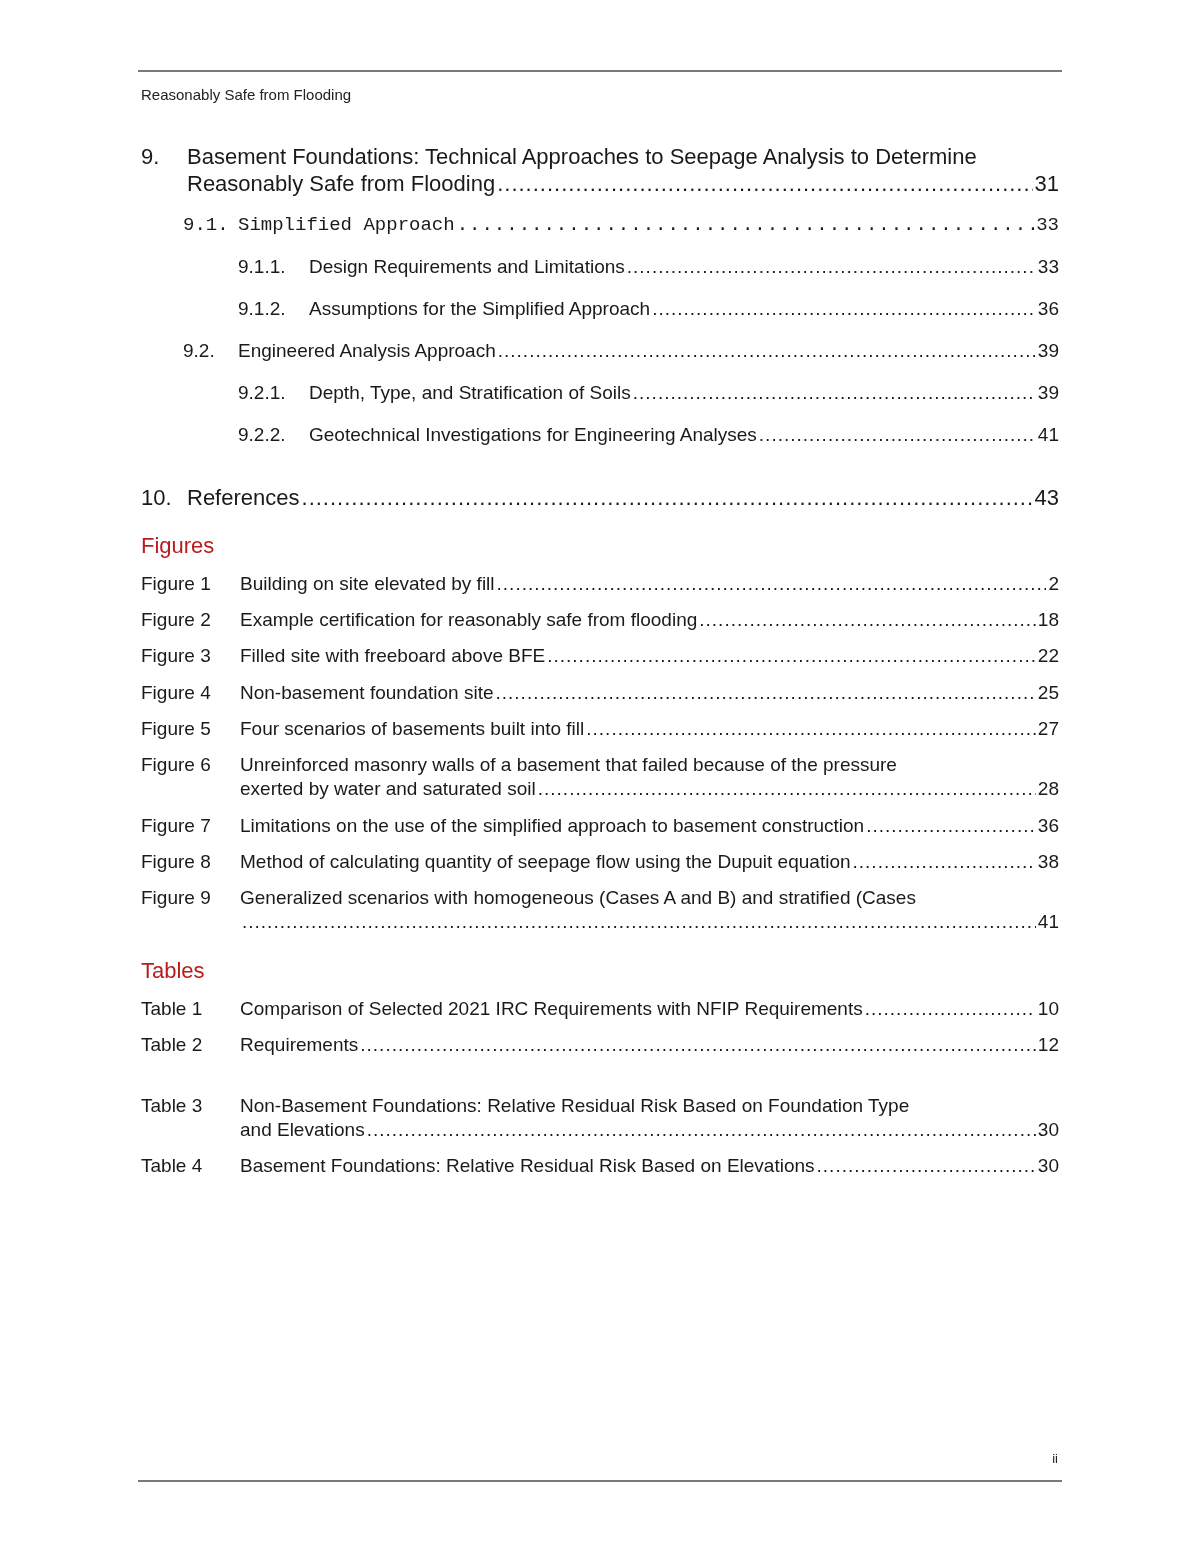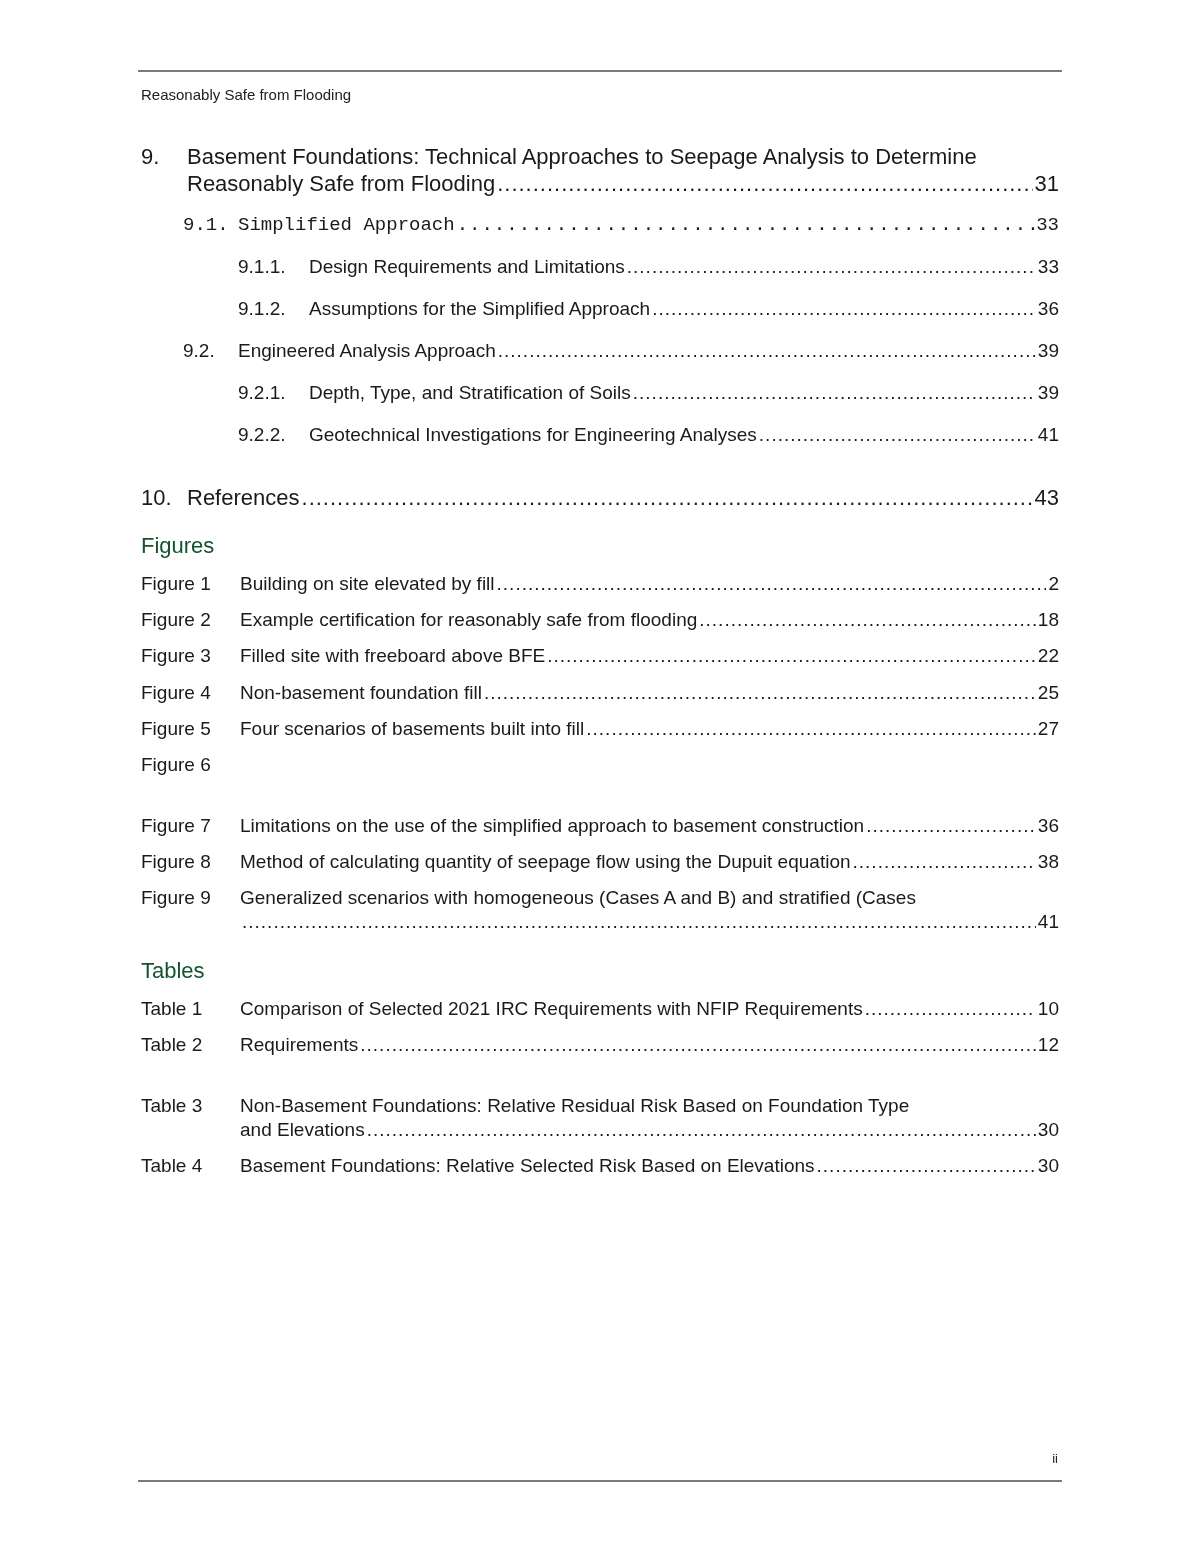--- a/index.html
+++ b/index.html
@@ -22,21 +22,21 @@
 
   .lvl1 { font-size: 22px; line-height: 27px; }
   .lvl1 .body { margin-left: 46px; }
   .lvl2 .num { left: 42px; }
   .lvl2 .body { margin-left: 97px; }
   .lvl3 .num { left: 97px; }
   .lvl3 .body { margin-left: 168px; }
   .caption .num { left: 0; }
   .caption .body { margin-left: 99px; }
 
-  .section-head { position: absolute; left: 141px; font-size: 22px; color: #14532d; }
+  .section-head { position: absolute; left: 141px; font-size: 22px; color: #b91c1c; }
 </style>
 </head>
 <body>
 
 <div class="rule top"></div>
 <div class="running-head">Reasonably Safe from Flooding</div>
 
 <div class="toc" id="toc">
     <div class="entry lvl1" style="top: 143px;">
       <span class="num">9.</span>
@@ -152,38 +152,48 @@
           <span>Filled site with freeboard above BFE</span>
           <span class="dots"></span>
           <span class="pg">22</span>
         </span>
       </span>
     </div>
     <div class="entry caption" style="top: 681px;">
       <span class="num">Figure 4</span>
       <span class="body">
         <span class="line">
-          <span>Non-basement foundation fill</span>
+          <span>Non-basement foundation site</span>
           <span class="dots"></span>
           <span class="pg">25</span>
         </span>
       </span>
     </div>
     <div class="entry caption" style="top: 717px;">
       <span class="num">Figure 5</span>
       <span class="body">
         <span class="line">
           <span>Four scenarios of basements built into fill</span>
           <span class="dots"></span>
           <span class="pg">27</span>
         </span>
       </span>
     </div>
     <div class="entry caption" style="top: 753px;">
       <span class="num">Figure 6</span>
+      <span class="body">
+        <span class="line">
+          <span>Unreinforced masonry walls of a basement that failed because of the pressure</span>
+        </span>
+        <span class="line">
+          <span>exerted by water and saturated soil</span>
+          <span class="dots"></span>
+          <span class="pg">28</span>
+        </span>
+      </span>
     </div>
     <div class="entry caption" style="top: 814px;">
       <span class="num">Figure 7</span>
       <span class="body">
         <span class="line">
           <span>Limitations on the use of the simplified approach to basement construction</span>
           <span class="dots"></span>
           <span class="pg">36</span>
         </span>
       </span>
@@ -244,21 +254,21 @@
           <span>and Elevations</span>
           <span class="dots"></span>
           <span class="pg">30</span>
         </span>
       </span>
     </div>
     <div class="entry caption" style="top: 1154px;">
       <span class="num">Table 4</span>
       <span class="body">
         <span class="line">
-          <span>Basement Foundations: Relative Selected Risk Based on Elevations</span>
+          <span>Basement Foundations: Relative Residual Risk Based on Elevations</span>
           <span class="dots"></span>
           <span class="pg">30</span>
         </span>
       </span>
     </div>
   </div>
 
 <div class="page-num">ii</div>
 <div class="rule bottom"></div>
 

